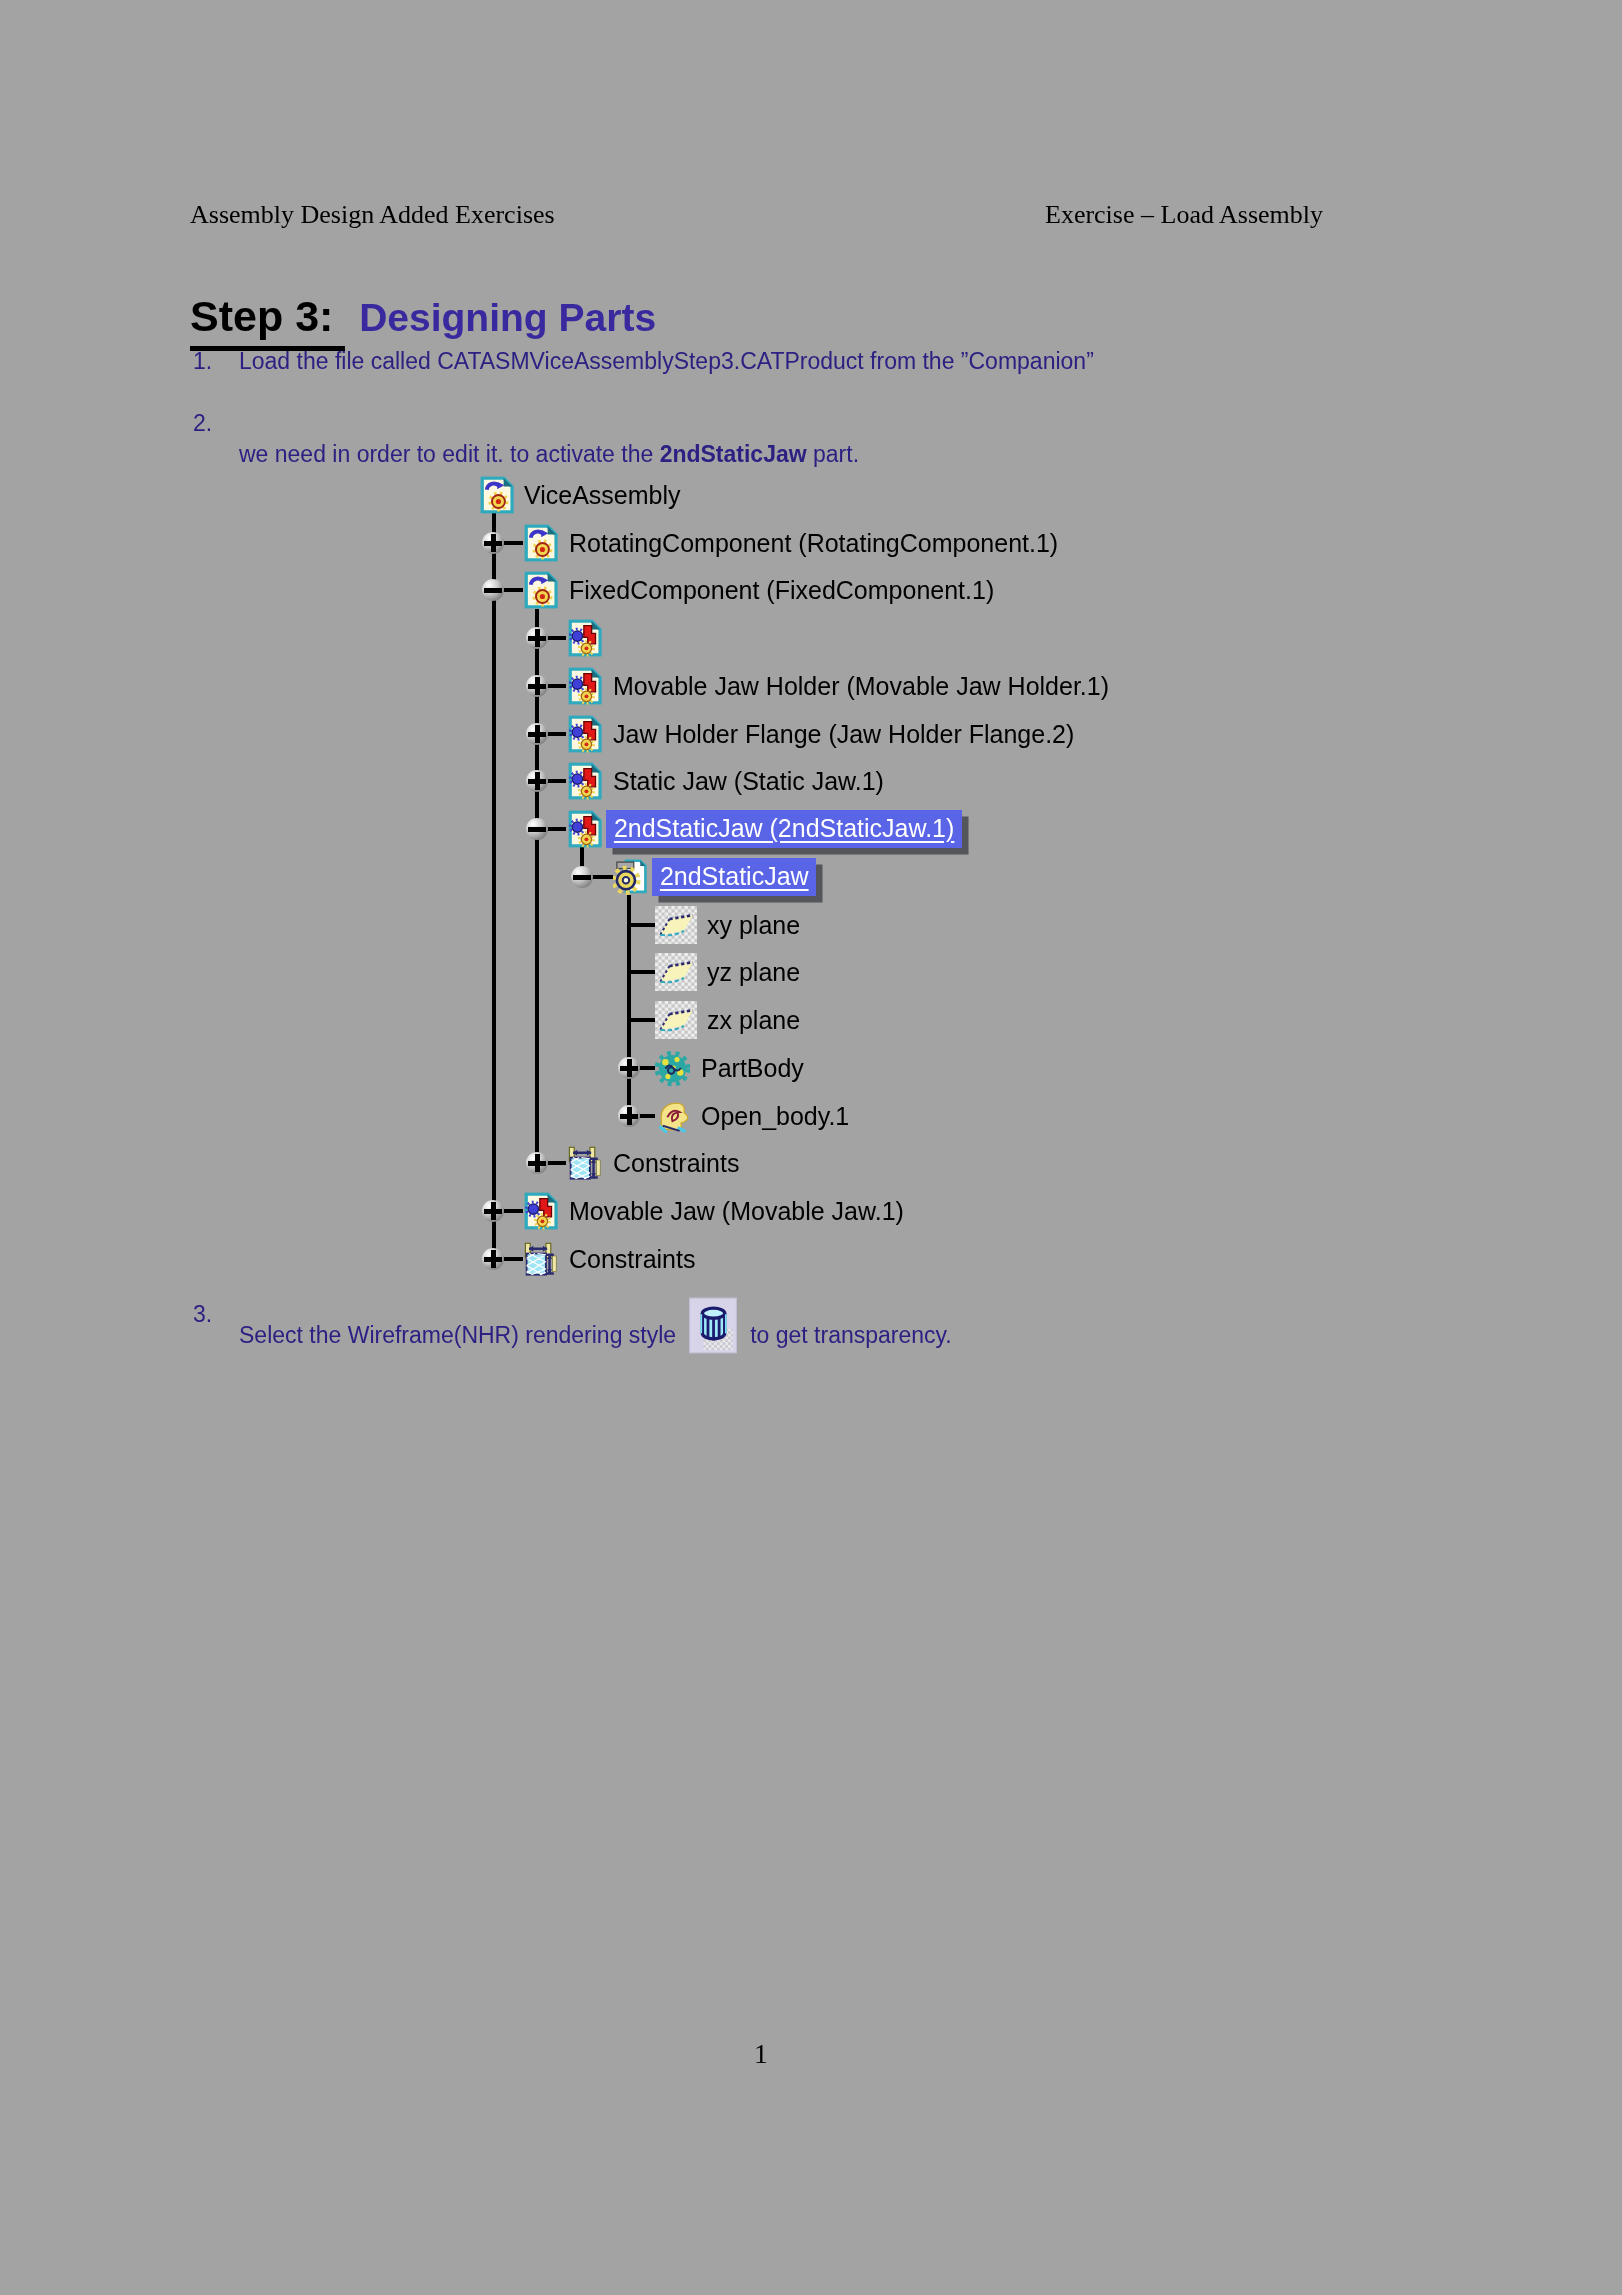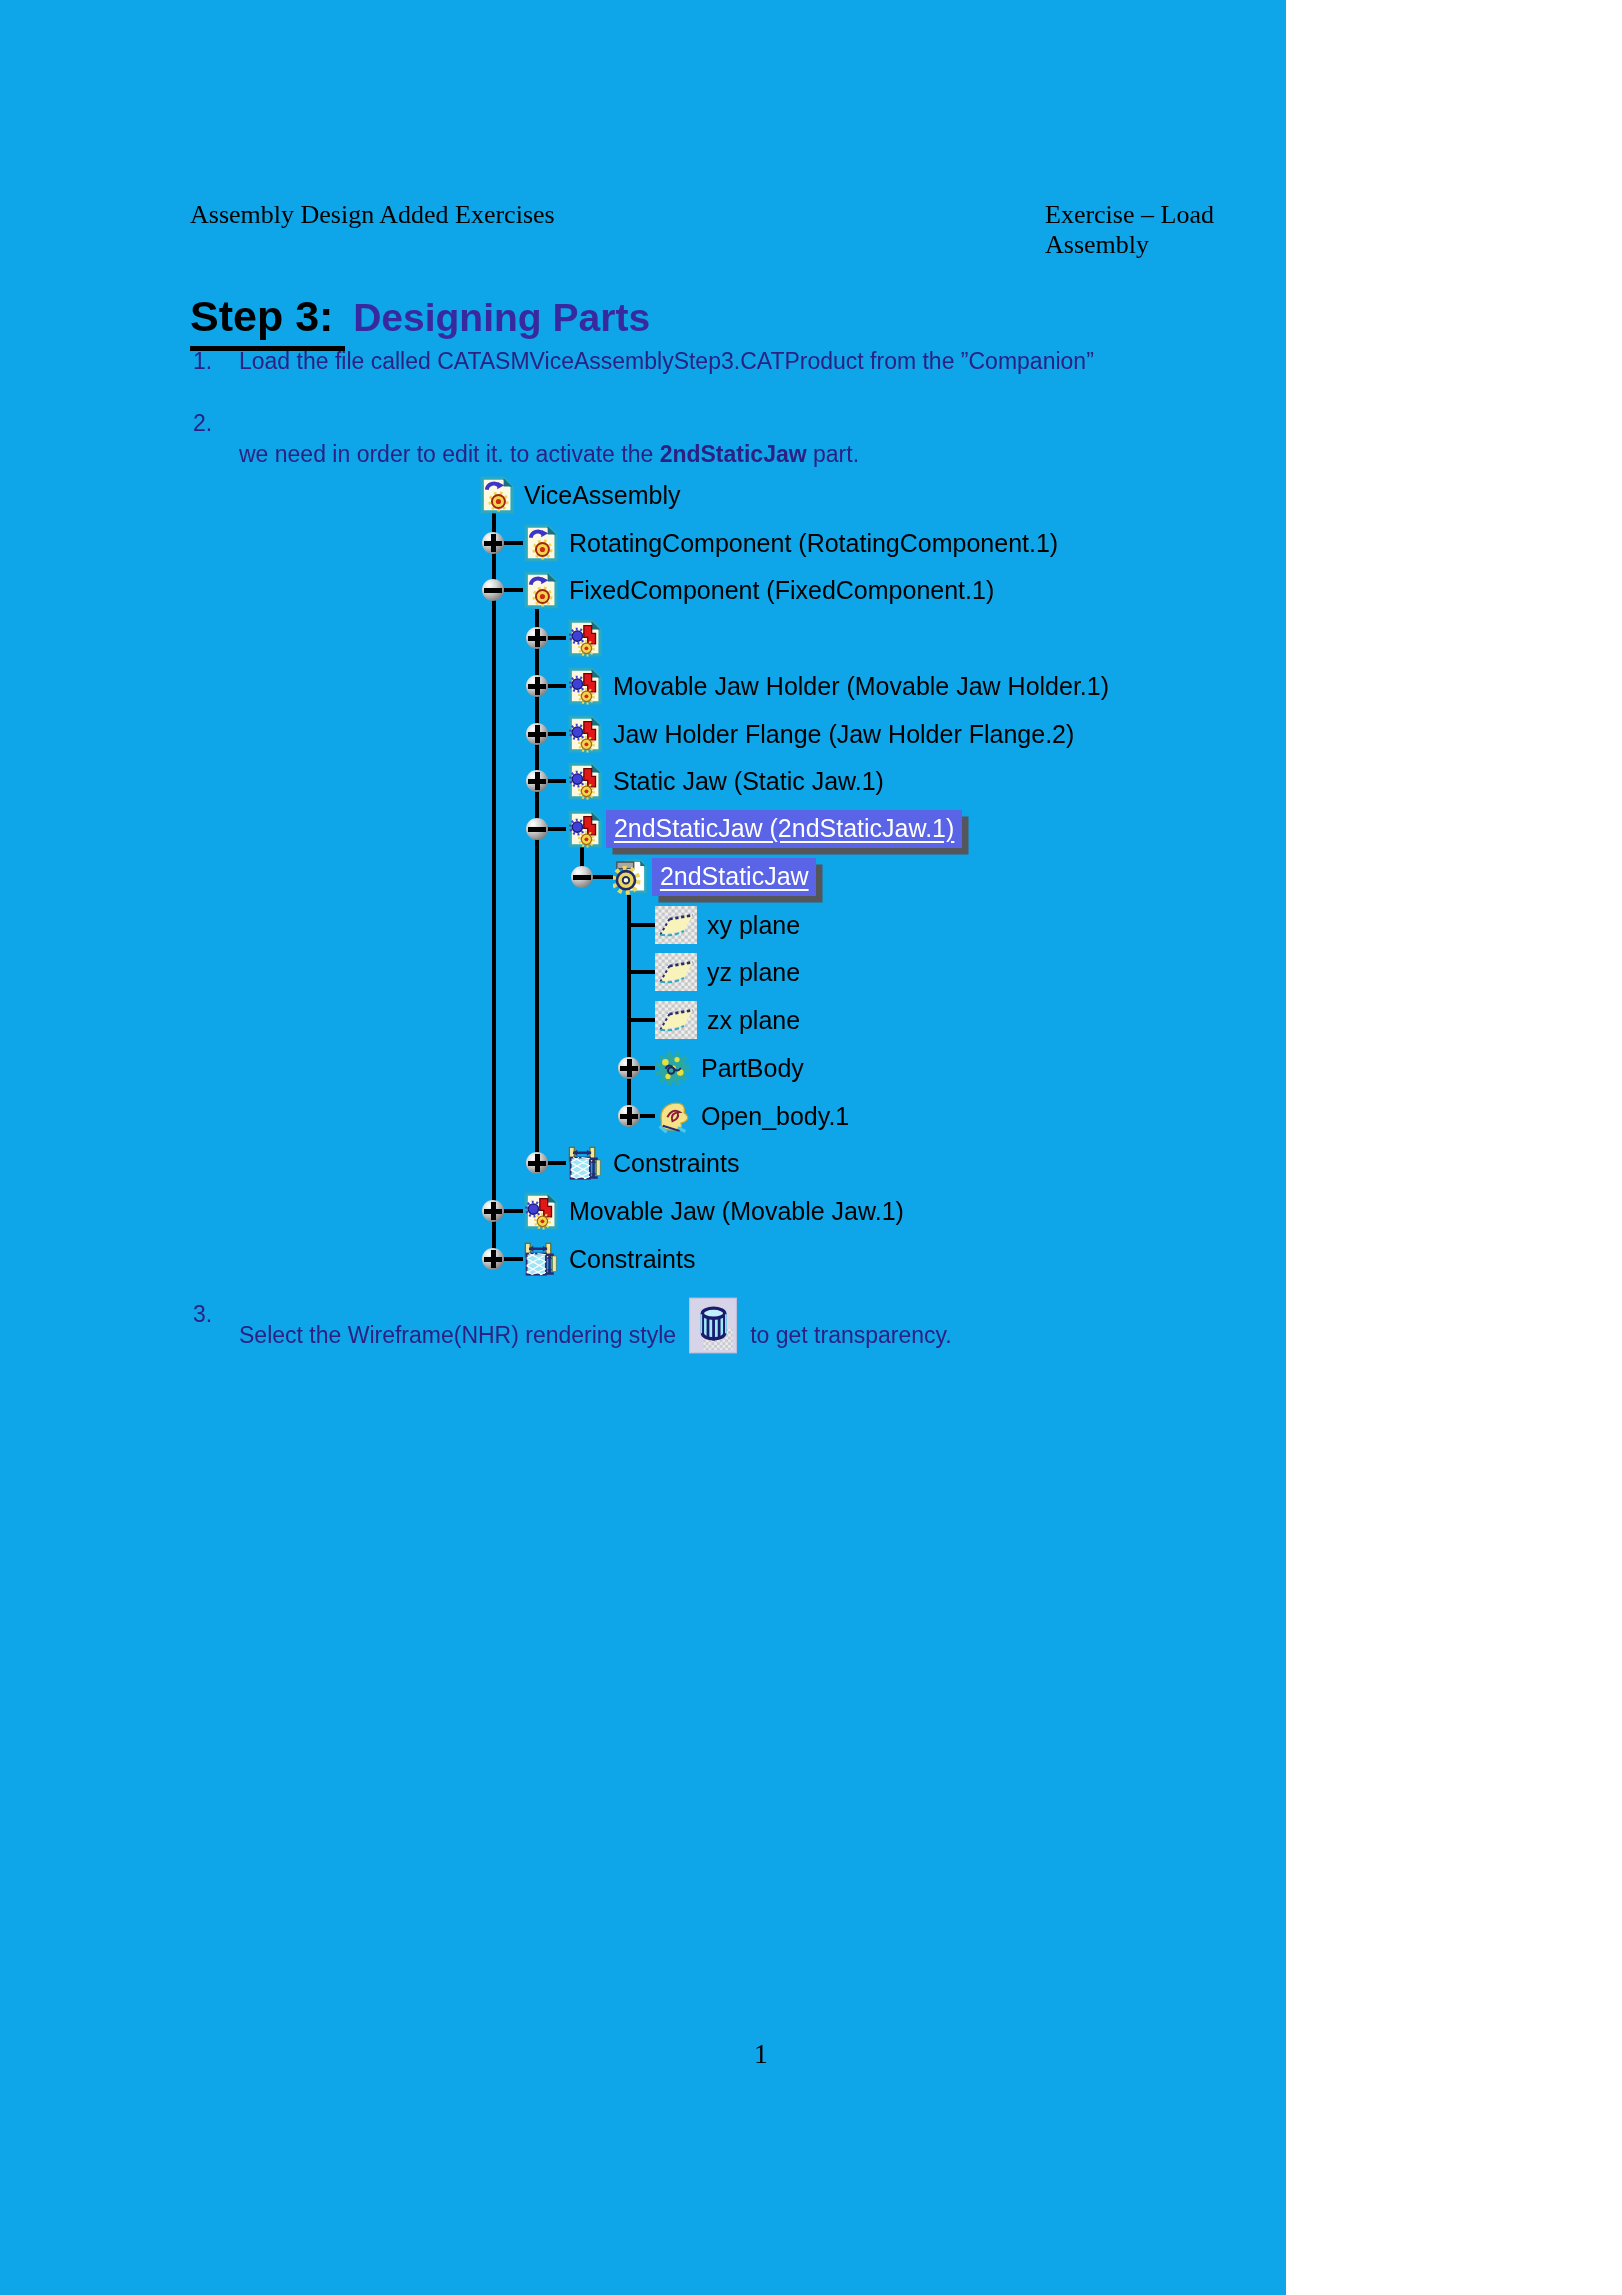--- a/index.html
+++ b/index.html
@@ -1,28 +1,28 @@
 <!DOCTYPE html>
 <html style="--selection_blue: #5a64e6; --selection_shadow: #55555c; --body_text: #2c2183; --heading_accent: #382a9e; --tree_text: #000000; --selected_text: #ffffff;font-size:10.5px"><head>
 <meta charset="utf-8">
 <style>
   html,body{margin:0;padding:0;background:#ffffff;}
-  .page{position:relative;width:1286px;height:2295px;background:#0ea5e9;overflow:hidden;
+  .page{position:relative;width:1622px;height:2295px;background:#a3a3a3;overflow:hidden;
         font-family:"Liberation Sans",sans-serif;}
 
   
   .hdr{position:absolute;top:200px;font-family:"Liberation Serif",serif;font-size:26px;color:#000;}
   .hdr-left{left:190px;}
   .hdr-right{left:1045px;}
 
   
   .heading{position:absolute;left:190px;top:292px;white-space:nowrap;}
   .heading-step{display:inline-block;font-weight:bold;font-size:43px;color:#000;
                 border-bottom:5.9px solid #000;padding:0 11.8px 4.6px 0;}
-  .heading-title{font-weight:bold;font-size:39px;color:var(--heading_accent);margin-left:8px;}
+  .heading-title{font-weight:bold;font-size:39px;color:var(--heading_accent);margin-left:14px;}
 
   
   .step{position:absolute;left:193px;width:1223px;color:var(--body_text);
         font-size:23px;line-height:31px;}
   .step .num{position:absolute;left:0;top:0;}
   .step .txt{display:block;margin-left:46px;}
   #step-1{top:346px;}
   #step-2{top:408px;}
   #step-3{top:1299px;height:73px;}
   #step-3 .txt{display:flex;align-items:center;gap:13px;height:73px;white-space:nowrap;}

